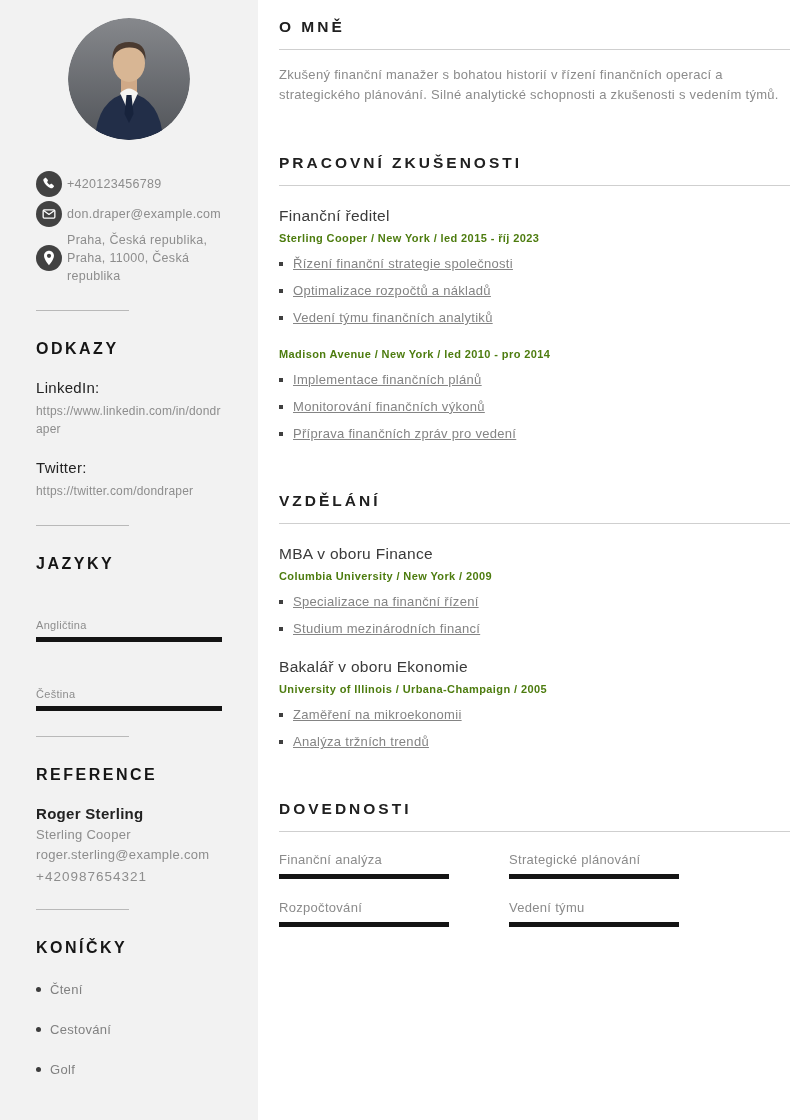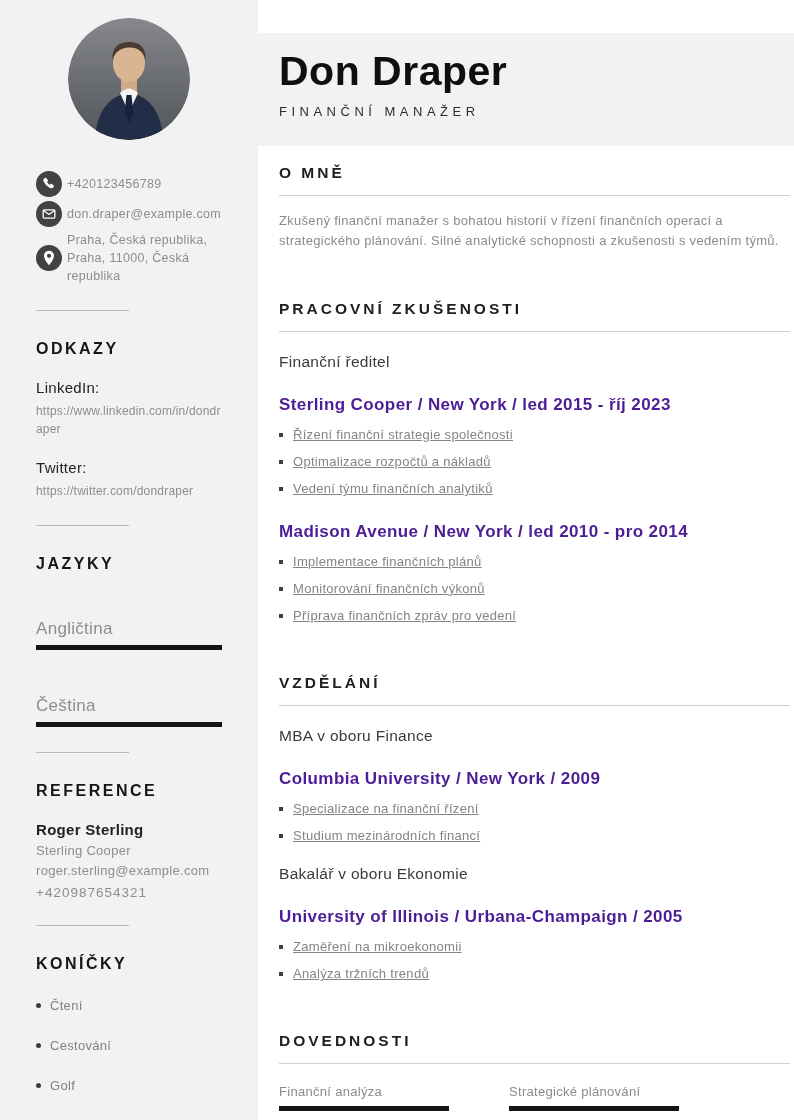--- a/index.html
+++ b/index.html
@@ -30,21 +30,21 @@
   .side-heading {
     margin: 29px 0 0 0; font-size: 16px; font-weight: 700;
     letter-spacing: 2.5px; color: #161616;
   }
 
   .link-item { margin-top: 21px; }
   .link-label { font-size: 15px; color: #232323; letter-spacing: 0.3px; }
   .link-url { margin-top: 6px; font-size: 12px; color: #8d8d8d; letter-spacing: 0.2px; word-wrap: break-word; line-height: 1.5; }
 
   .lang { margin-top: 21px; }
-  .lang-name { font-size: 17px; color: #8d8d8d; letter-spacing: 0.3px; margin-top: 46px; }
+  .lang-name { font-size: 11px; color: #8d8d8d; letter-spacing: 0.3px; margin-top: 46px; }
   .lang-bar { height: 5px; background: #141414; margin-top: 6px; width: 100%; }
 
   .ref-name { margin-top: 21px; font-size: 15px; color: #222; font-weight: 700; letter-spacing: 0.3px; }
   .ref-line { margin-top: 5px; font-size: 13px; color: #8d8d8d; letter-spacing: 0.3px; }
   .ref-phone { margin-top: 7px; font-size: 13.5px; color: #8d8d8d; letter-spacing: 1px; }
 
   .hobby-row { display: flex; align-items: center; gap: 9px; margin-top: 25px; }
   .hobby-dot { width: 5px; height: 5px; border-radius: 50%; background: #3c3c3c; }
   .hobby-text { font-size: 13px; color: #818181; letter-spacing: 0.3px; }
 
@@ -58,21 +58,21 @@
   .section-title {
     font-size: 15.5px; font-weight: 700; letter-spacing: 3px; color: #202020;
     padding-bottom: 13px; border-bottom: 1px solid #cfcfcf;
   }
   .sec-about { margin-top: 18px; }
   .sec { margin-top: 49px; }
   .about-text { margin-top: 15px; font-size: 13px; color: #8b8b8b; line-height: 1.55; letter-spacing: 0.3px; }
 
   .entry { margin-top: 21px; }
   .entry-title { font-size: 15.5px; color: #3a3a3a; letter-spacing: 0.3px; }
-  .entry-meta { margin-top: 24px; font-size: 17px; color: #4c1d95; font-weight: 700; letter-spacing: 0.4px; }
+  .entry-meta { margin-top: 7px; font-size: 11px; color: #4d7c0f; font-weight: 700; letter-spacing: 0.4px; }
   .blist { margin-top: 12px; }
   .bitem { display: flex; gap: 10px; margin-bottom: 10px; }
   .bsq { flex: 0 0 4px; width: 4px; height: 4px; background: #3f3f3f; margin-top: 6px; }
   .btext { font-size: 13px; color: #848484; letter-spacing: 0.3px; line-height: 1.3; text-decoration: underline; }
 
   .skills-grid { margin-top: 20px; display: grid; grid-template-columns: 230px 230px; row-gap: 21px; }
   .skill-name { font-size: 13px; color: #8b8b8b; letter-spacing: 0.3px; }
   .skill-bar { width: 170px; height: 5px; background: #141414; margin-top: 7px; }
 </style>
 </head>
@@ -177,24 +177,20 @@
       <span class="hobby-text">Cestování</span>
     </div>
     <div class="hobby-row">
       <span class="hobby-dot"></span>
       <span class="hobby-text">Golf</span>
     </div>
   </aside>
 
   <main class="main">
 
-    <header class="band">
-      <h1 class="name">Don Draper</h1>
-      <div class="role">FINANČNÍ MANAŽER</div>
-    </header>
 
     <div class="content">
 
       <section class="sec-about">
         <div class="section-title">O MNĚ</div>
         <p class="about-text">Zkušený finanční manažer s bohatou historií v řízení finančních operací a strategického plánování. Silné analytické schopnosti a zkušenosti s vedením týmů.</p>
       </section>
 
       <section class="sec">
         <div class="section-title">PRACOVNÍ ZKUŠENOSTI</div>

